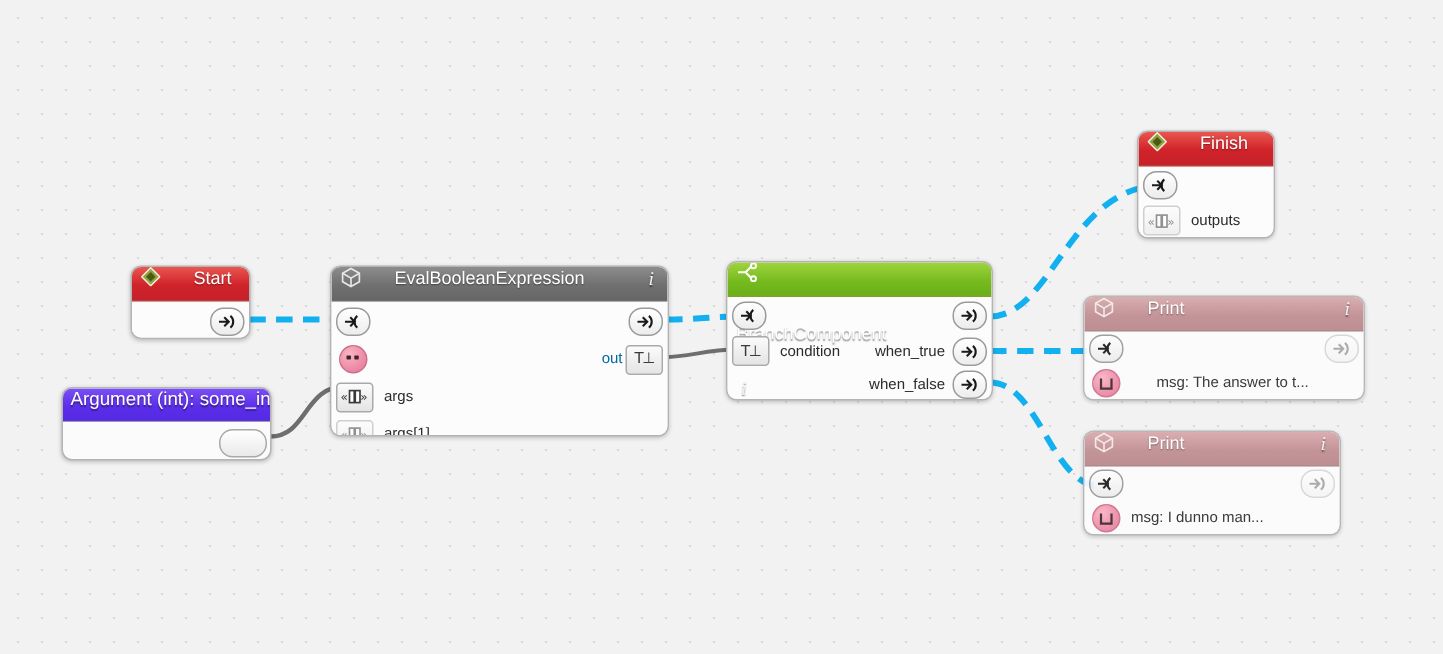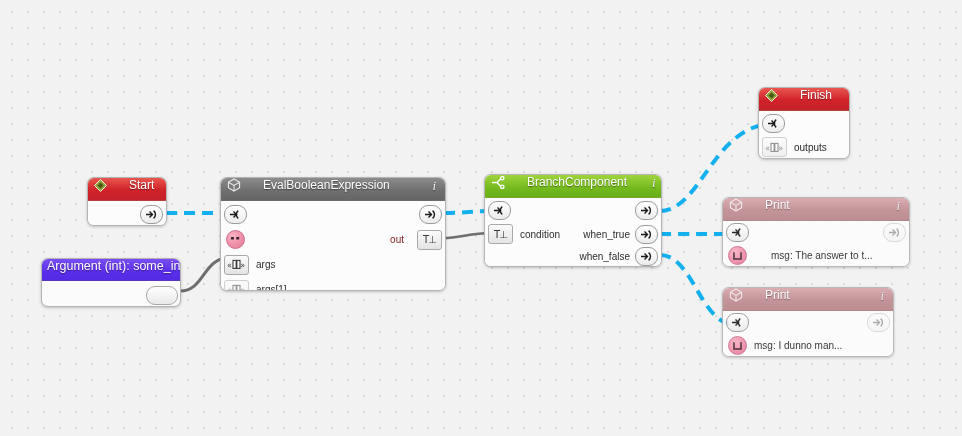--- a/index.html
+++ b/index.html
@@ -37,21 +37,21 @@
     white-space:nowrap;flex:1;
   }
   .hdr .info{
     font-family:"Liberation Serif", serif;
     font-size:13px;font-style:italic;color:#f2f2f2;
     text-shadow:0 1px 1px rgba(0,0,0,.5);
     padding:0 3px;
   }
   .hdr-red{background:linear-gradient(180deg,#e9564f 0%,#d0232a 55%,#c5212a 100%);}
   .hdr-gray{background:linear-gradient(180deg,#8c8c8c 0%,#707070 55%,#666 100%);}
-  .hdr-green{background:linear-gradient(180deg,#9fd43c 0%,#74b91e 60%,#6aaf19 100%);}
+  .hdr-green{background:linear-gradient(180deg,#9fd43c 0%,#74b91e 60%,#6aaf19 100%);flex-direction:column;}
   .hdr-pinkred{background:linear-gradient(180deg,#d8a8ab 0%,#c08d91 55%,#b9868a 100%);}
   .hdr-purple{background:linear-gradient(180deg,#7a4ef5 0%,#5b2ee8 60%,#552ae4 100%);
               border-bottom:1px solid rgba(0,0,0,.25);}
 
   .body{background:#fcfcfc;}
   .prow{
     display:flex;align-items:center;height:26px;
     padding:0 0 0 3px;position:relative;
   }
   .prow.right{justify-content:flex-end;padding:0 3px 0 16px;}
@@ -176,21 +176,21 @@
       </div>
 
       <div class="prow" style="height:25px;">
         <span class="cport">
           <svg width="11" height="9" viewBox="0 0 11 9">
             <rect x="1" y="2" width="3" height="2.6" rx="0.6" fill="#3d2530"></rect>
             <rect x="6.2" y="2" width="3" height="2.6" rx="0.6" fill="#3d2530"></rect>
           </svg>
         </span>
         <span class="gap"></span>
-        <span class="plabel" style="margin-right:13px;color:#7f1d1d;">out</span>
+        <span class="plabel" style="margin-right:2px;color:#0369a1;">out</span>
         <span class="dport bool" style="margin-right:3px;">T⊥</span>
       </div>
 
       <div class="prow" style="height:25px;">
         <span class="dport list">
           <svg width="19" height="11" viewBox="0 0 19 11">
             <text x="0" y="8.6" font-family="DejaVu Sans, sans-serif" font-size="8" fill="#3a3a3a">«</text>
             <rect x="6" y="1.4" width="7" height="8" fill="#ffffff" stroke="#3a3a3a" stroke-width="1.1"></rect>
             <rect x="8.6" y="1.4" width="1.8" height="8" fill="#3a3a3a"></rect>
             <text x="13.2" y="8.6" font-family="DejaVu Sans, sans-serif" font-size="8" fill="#3a3a3a">»</text>

